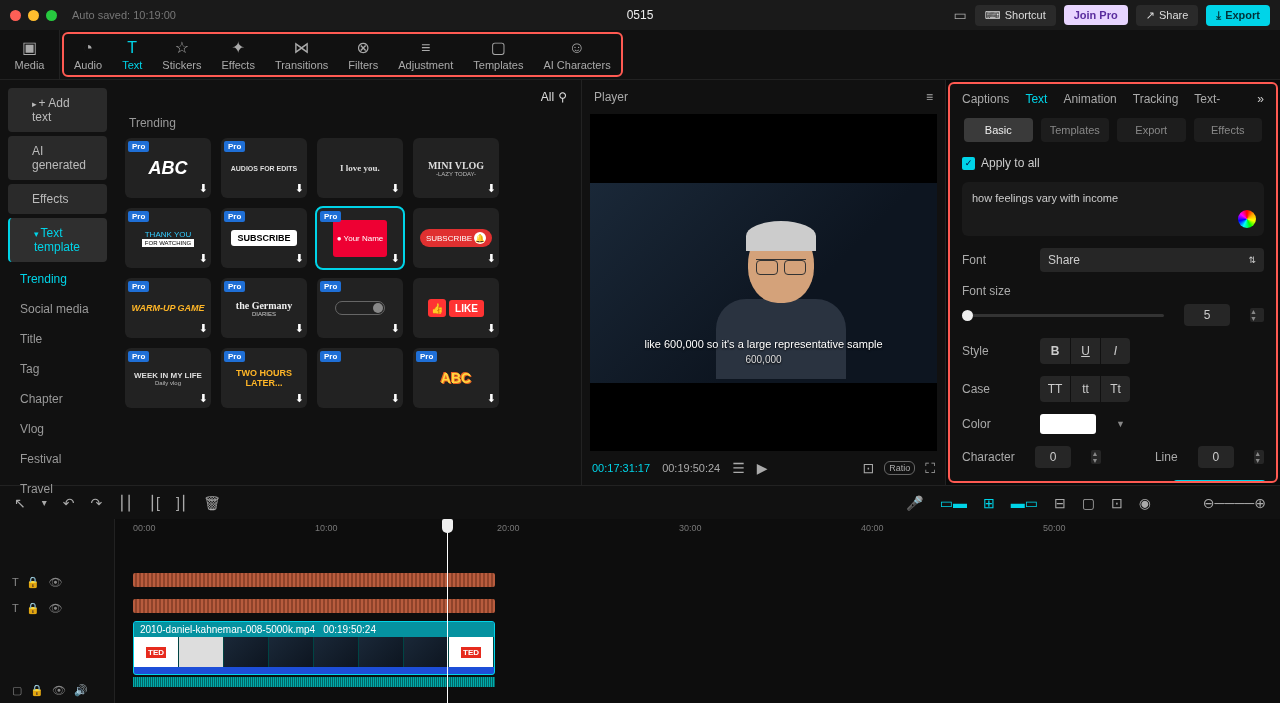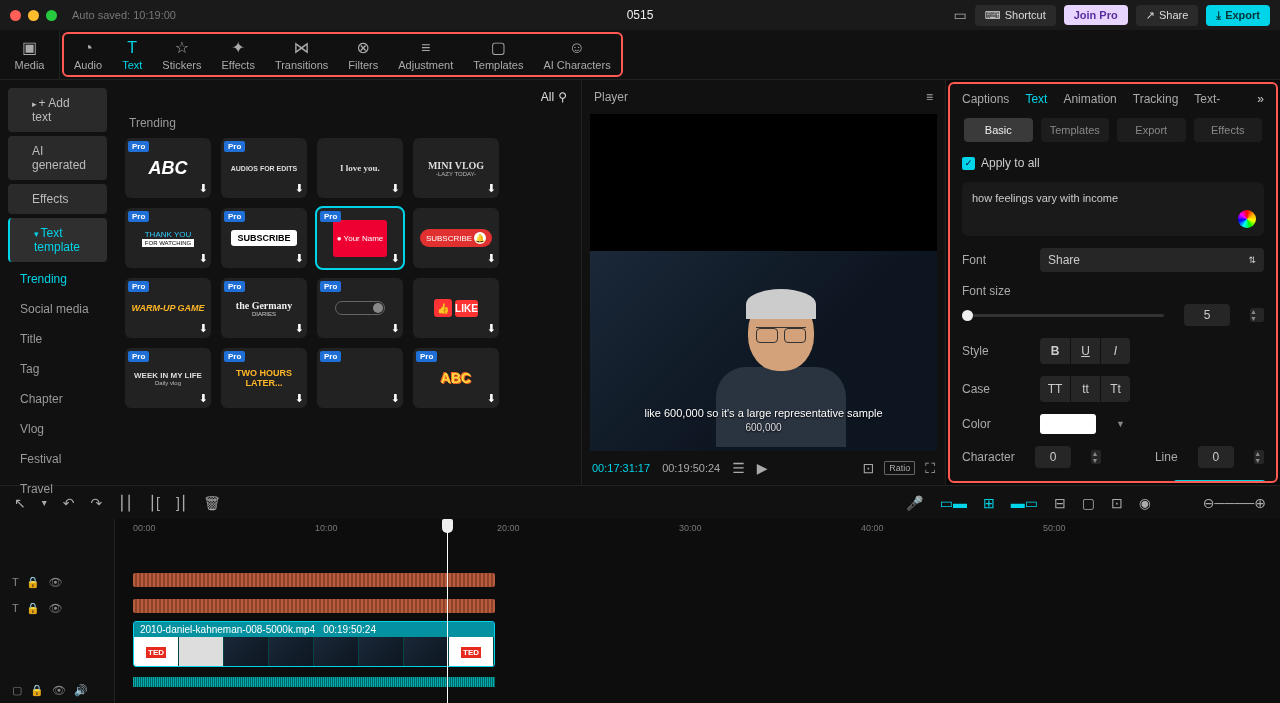--- a/index.html
+++ b/index.html
@@ -41,41 +41,41 @@
 .card{ position:relative; width:86px; height:60px; background:#222; border-radius:6px; display:flex; align-items:center; justify-content:center; font-size:10px; color:#ddd; overflow:hidden;}
 .card.sel{ outline:2px solid #00d4e8;}
 .pro-tag{ position:absolute; top:3px; left:3px; background:#1f6fd6; color:#fff; font-size:8px; padding:1px 4px; border-radius:2px; font-weight:600;}
 .dl{ position:absolute; bottom:3px; right:3px; color:#fff; font-size:11px;}
 .card-txt{ font-weight:700; text-align:center; padding:2px;}
 .sub-btn{ background:#fff; color:#000; padding:3px 6px; border-radius:3px; font-size:9px; font-weight:700;}
 .yn{ background:#e03; color:#fff; padding:14px 4px; border-radius:3px; font-size:8px;}
 .redsub{ background:#e03030; color:#fff; padding:3px 6px; border-radius:10px; font-size:8px; display:flex; gap:2px; align-items:center;}
 .likebtn{ display:flex; align-items:center; gap:3px;}
 .likethumb{ background:#f33; color:#fff; width:18px; height:18px; border-radius:3px; display:flex; align-items:center; justify-content:center;}
-.liketxt{ background:#f33; color:#fff; padding:3px 0; font-weight:700; font-size:10px; border-radius:3px;}
+.liketxt{ background:#f33; color:#fff; padding:3px 6px; font-weight:700; font-size:10px; border-radius:3px;}
 
 
 .player{ width:365px; background:#111; display:flex; flex-direction:column; border-left:1px solid #222; border-right:1px solid #222;}
 .player-head{ height:34px; display:flex; align-items:center; justify-content:space-between; padding:0 12px; color:#aaa;}
-.video{ flex:1; background:#000; margin:0 8px; position:relative; display:flex; align-items:flex-end; justify-content:center;}
+.video{ flex:1; background:#000; margin:0 8px; position:relative; display:flex; align-items:center; justify-content:center;}
 .frame{ width:100%; height:200px; background:linear-gradient(135deg,#1a2838 0%,#0d1520 60%); position:relative; overflow:hidden;}
 .person{ position:absolute; right:28%; top:18%; width:120px; height:140px; }
 .head{ width:66px; height:78px; background:#d4a27a; border-radius:50% 50% 45% 45%; position:absolute; left:28px; top:6px;}
 .hair{ width:70px; height:30px; background:#ccc; border-radius:50% 50% 0 0; position:absolute; left:26px; top:2px;}
 .glasses{ position:absolute; left:36px; top:40px; width:50px; height:14px; border-top:1px solid #333;}
 .glasses:before,.glasses:after{content:"";position:absolute;width:20px;height:13px;border:1.5px solid #333;border-radius:4px;top:0}
 .glasses:before{left:0}.glasses:after{right:0}
 .body{ width:130px; height:80px; background:#2a3340; border-radius:30px 30px 0 0; position:absolute; top:80px; left:-4px;}
 .caption{ position:absolute; bottom:16px; left:0; right:0; text-align:center; color:#fff; font-size:11px; text-shadow:0 1px 2px #000; line-height:1.4;}
 .caption .l2{ font-size:10px; color:#ddd;}
 .player-ctrl{ height:34px; display:flex; align-items:center; padding:0 10px; gap:12px; color:#aaa;}
 .tc{ font-size:11px;}
 .tc.cur{ color:#00d4e8;}
 .pctr-right{ margin-left:auto; display:flex; gap:10px; align-items:center;}
-.ratio-box{ border:1px solid #666; padding:1px 4px; font-size:9px; border-radius:1px;}
+.ratio-box{ border:1px solid #666; padding:1px 4px; font-size:9px; border-radius:6px;}
 
 
 .inspector{ width:330px; background:#111; display:flex; flex-direction:column; border:2px solid #ff5a52; border-radius:6px; margin:2px;}
 .insp-tabs{ display:flex; gap:16px; padding:8px 12px; font-size:12px; align-items:center;}
 .insp-tab{ color:#aaa; cursor:pointer;}
 .insp-tab.act{ color:#00d4e8;}
 .subtabs{ display:flex; padding:4px 14px; gap:8px;}
 .subtab{ flex:1; text-align:center; padding:6px 4px; background:#1d1d1d; color:#888; font-size:11px; cursor:pointer; border-radius:4px;}
 .subtab.act{ background:#3a3a3a; color:#eee;}
 .insp-body{ padding:10px 12px; display:flex; flex-direction:column; gap:12px; flex:1; overflow:hidden;}
@@ -103,21 +103,21 @@
 .icbt{ color:#aaa; cursor:pointer; font-size:14px;}
 .timeline{ height:184px; background:#0d0d0d; display:flex;}
 .tl-left{ width:115px; background:#111; border-right:1px solid #222; display:flex; flex-direction:column;}
 .tl-row{ height:26px; display:flex; align-items:center; gap:8px; padding:0 12px; color:#888; font-size:11px;}
 .tl-body{ flex:1; position:relative; overflow:hidden;}
 .ruler{ height:20px; position:relative; color:#777; font-size:9px;}
 .rmark{ position:absolute; top:4px;}
 .playhead{ position:absolute; top:0; bottom:0; width:1px; background:#fff; left:332px; z-index:5;}
 .playhead:before{ content:""; position:absolute; top:0; left:-5px; width:11px; height:14px; background:#eee; border-radius:2px 2px 5px 5px;}
 .track{ position:absolute; left:18px; height:14px; background:repeating-linear-gradient(90deg,#b85c3e 0,#b85c3e 2px,#8f432a 2px,#8f432a 4px); border-radius:2px;}
-.clip{ position:absolute; left:18px; height:46px; background:#1d4ed8; border:1px solid #00d4e8; border-radius:3px; overflow:hidden;}
+.clip{ position:absolute; left:18px; height:54px; background:#1d4ed8; border:1px solid #00d4e8; border-radius:3px; overflow:hidden;}
 .clip-head{ background:#0592a0; color:#fff; font-size:10px; padding:2px 6px; display:flex; gap:8px;}
 .thumbs{ display:flex; height:30px;}
 .thumb{ flex:1; background:linear-gradient(135deg,#1a2838,#0d1520); border-right:1px solid #044;}
 .thumb.ted{ background:#fff; display:flex; align-items:center; justify-content:center;}
 .tedlogo{ background:#e62b1e; color:#fff; font-weight:900; font-size:8px; padding:1px 2px;}
 .wave{ position:absolute; bottom:0; left:18px; height:10px; background:repeating-linear-gradient(90deg,#0aa 0,#0aa 1px,#066 1px,#066 2px);}
 </style>
 </head>
 <body>
 

